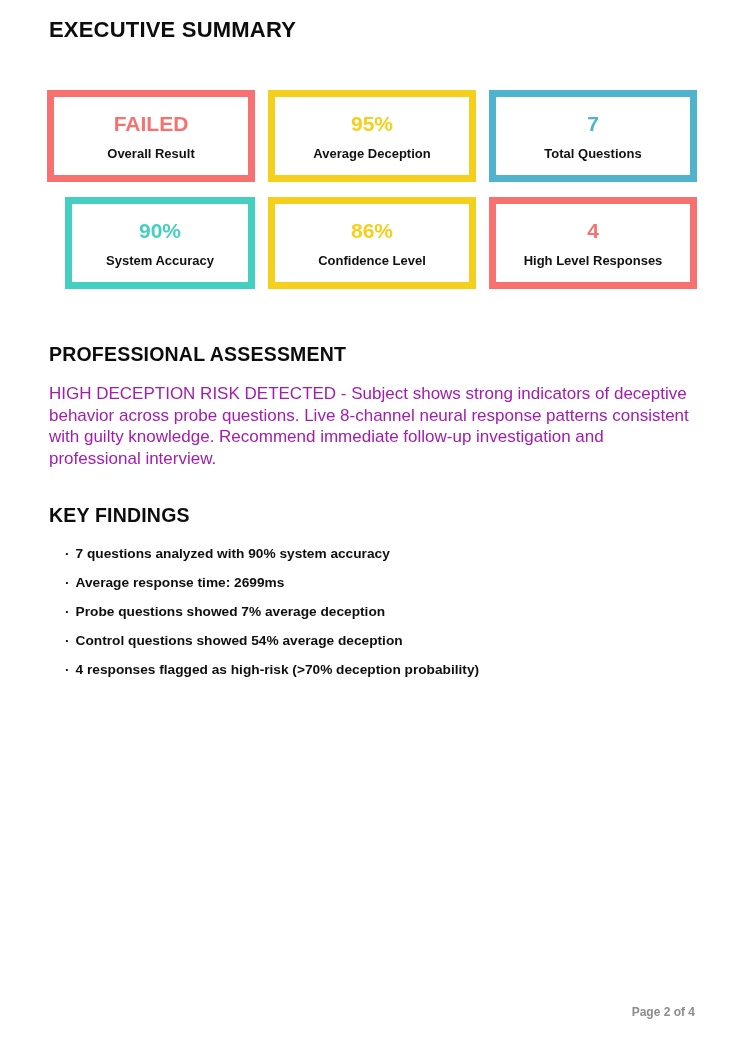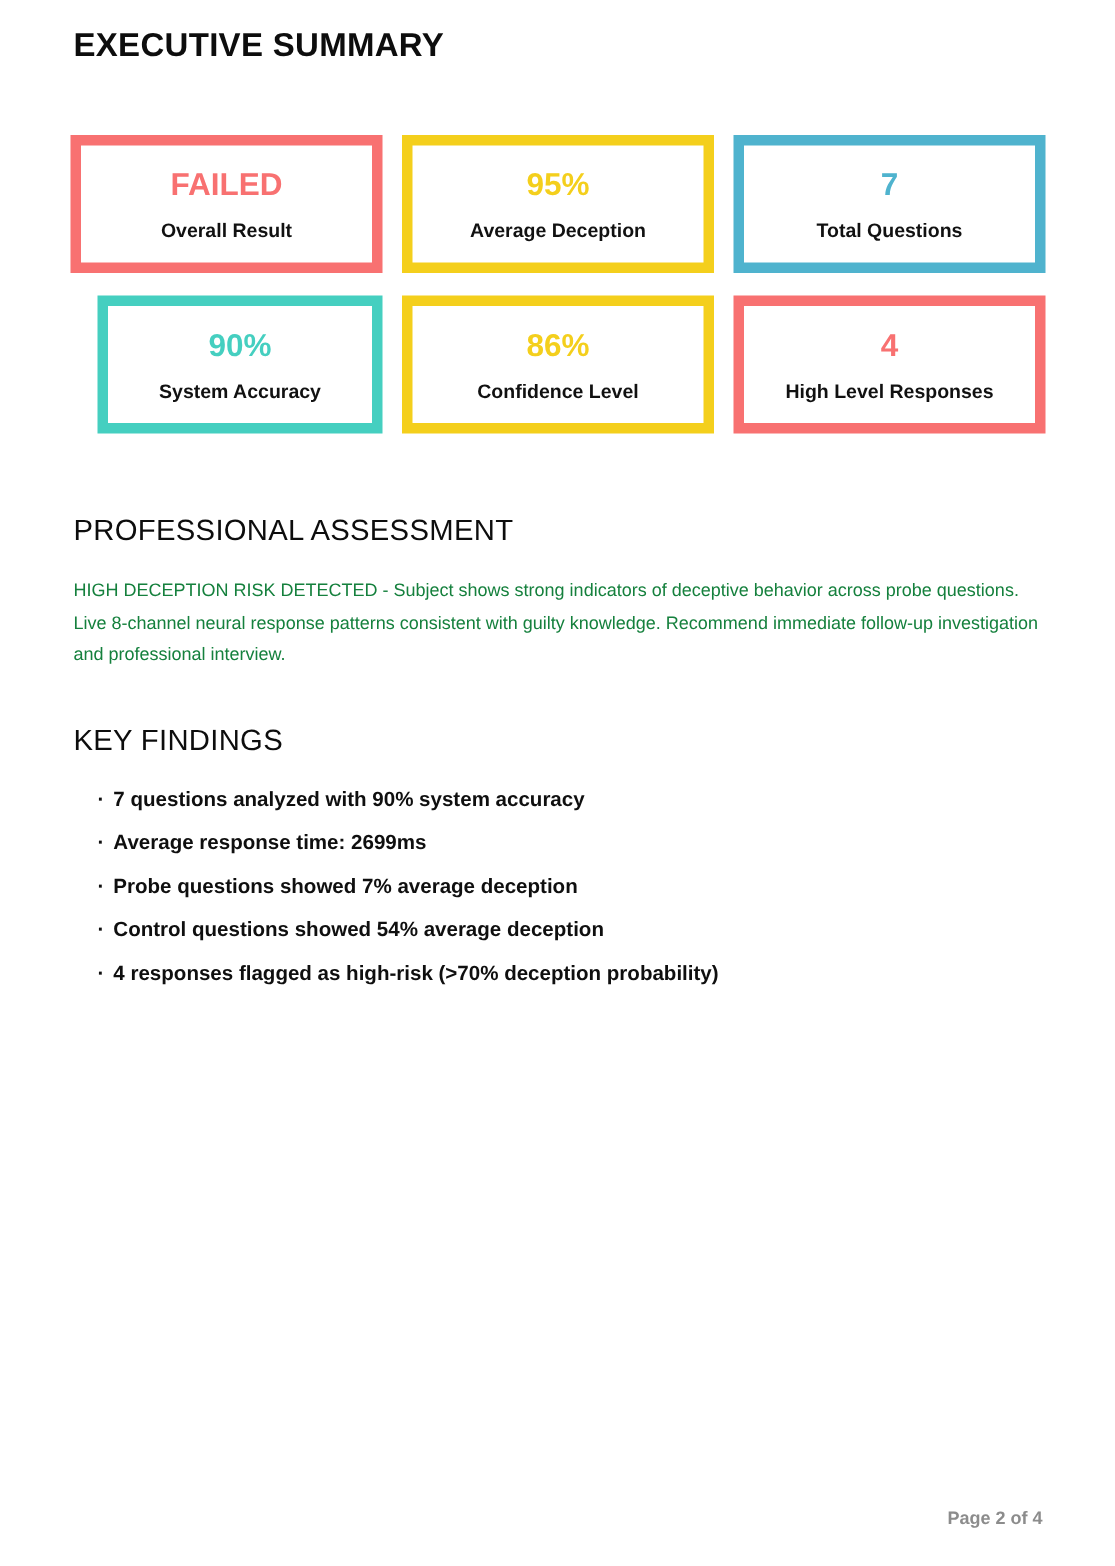--- a/index.html
+++ b/index.html
@@ -54,31 +54,31 @@
   }
   .stat-label {
     margin-top: 13px;
     font-size: 13px;
     font-weight: 700;
     color: #111111;
     line-height: 1;
   }
   .section-heading {
     font-size: 19.5px;
-    font-weight: 400;
+    font-weight: 700;
     color: #0d0d0d;
     letter-spacing: 0.2px;
   }
   .section-assessment { margin-top: 54px; }
   .assessment-body {
     margin-top: 17px;
-    font-size: 12px;
+    font-size: 17px;
     line-height: 21.5px;
     font-weight: 400;
-    color: #15803d;
+    color: #a21caf;
     width: 645px;
   }
   .section-findings { margin-top: 35px; }
   .findings-list {
     margin-top: 20px;
     padding-left: 16px;
   }
   .finding-item {
     font-size: 13.7px;
     font-weight: 700;

